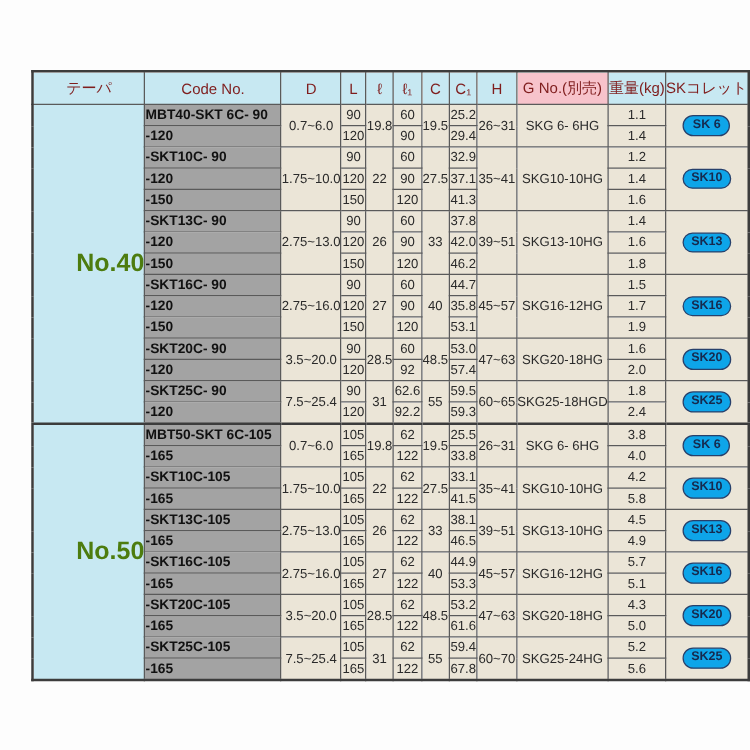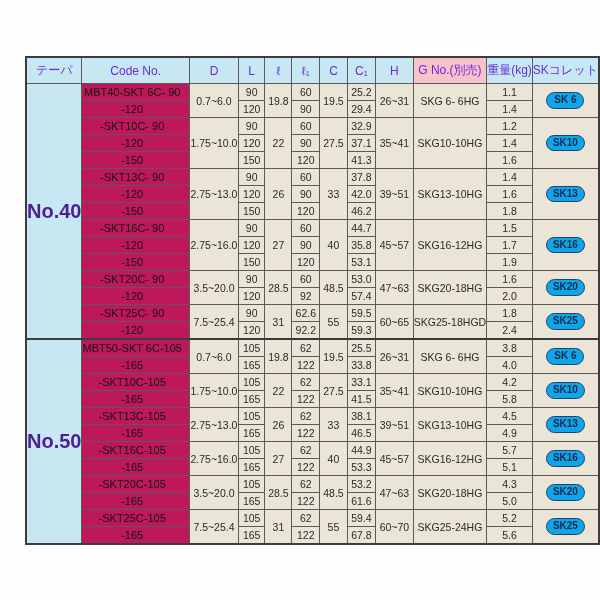--- a/index.html
+++ b/index.html
@@ -5,26 +5,26 @@
   html,body{margin:0;padding:0;}
   body{
     width:600px;height:600px;background:#fdfdfd;position:relative;
     font-family:"Liberation Sans","DejaVu Sans",sans-serif;color:#222;
   }
   .table-wrap{position:absolute;left:25px;top:56px;}
   table{border-collapse:collapse;table-layout:fixed;border:2px solid #3c3c3c;}
   th,td{border:1px solid #5a5a5a;overflow:hidden;white-space:nowrap;padding:0;}
   th{
     background:#c7e8f2;height:25px;font-size:12px;font-weight:normal;
-    text-align:center;color:#6d28d9;
+    text-align:center;color:#7f1d1d;
   }
   th.pink{background:#f7c3cb;margin-top:40px;}
   td{height:16px;font-size:10.5px;text-align:center;background:#ebe5d7;color:#2a2a2a;}
-  td.code{background:#be185d;text-align:center;padding-right:7px;font-weight:normal;font-size:11px;color:#111;}
-  td.taper{background:#c7e8f2;font-size:20px;font-weight:bold;color:#4c1d95;}
+  td.code{background:#a3a3a3;text-align:left;padding-right:7px;font-weight:bold;font-size:11px;color:#111;}
+  td.taper{background:#c7e8f2;font-size:20px;font-weight:bold;color:#4d7c0f;padding-left:34px;}
   tr.group-start td{border-top:2px solid #3c3c3c;}
   .badge{
     display:inline-block;min-width:24px;padding:1px 6px;border:1.5px solid #27406b;
     border-radius:9px;background:#0ea5e9;font-size:10px;font-weight:bold;
     color:#16294d;line-height:1.25;
   }
 </style>
 </head>
 <body>
 

